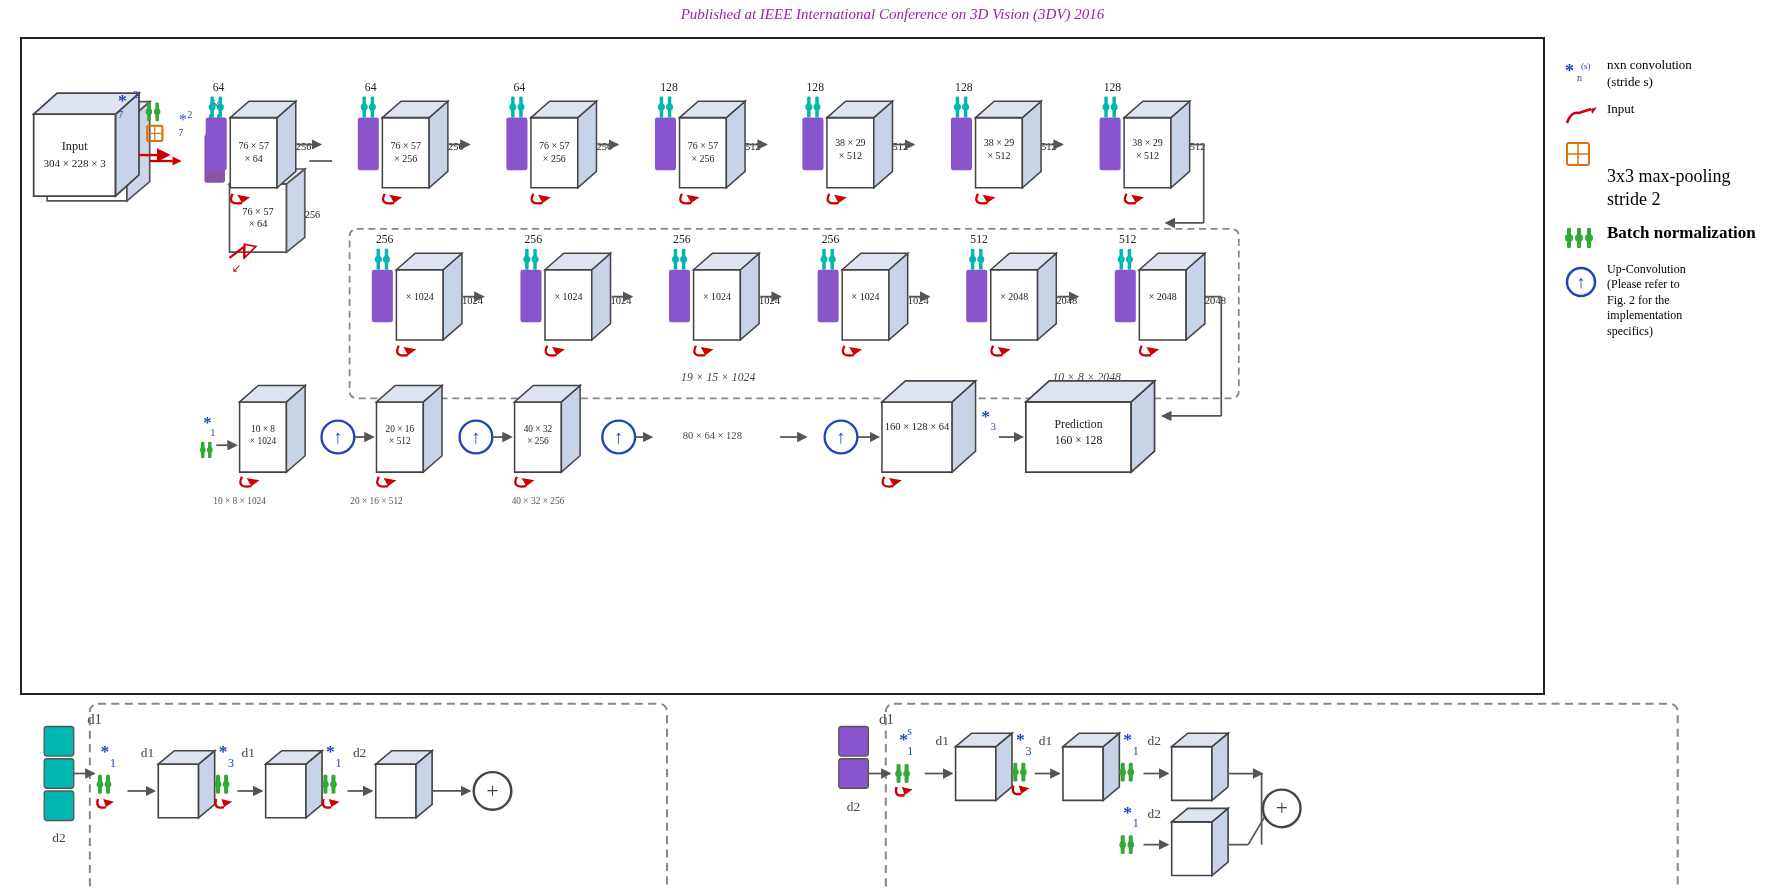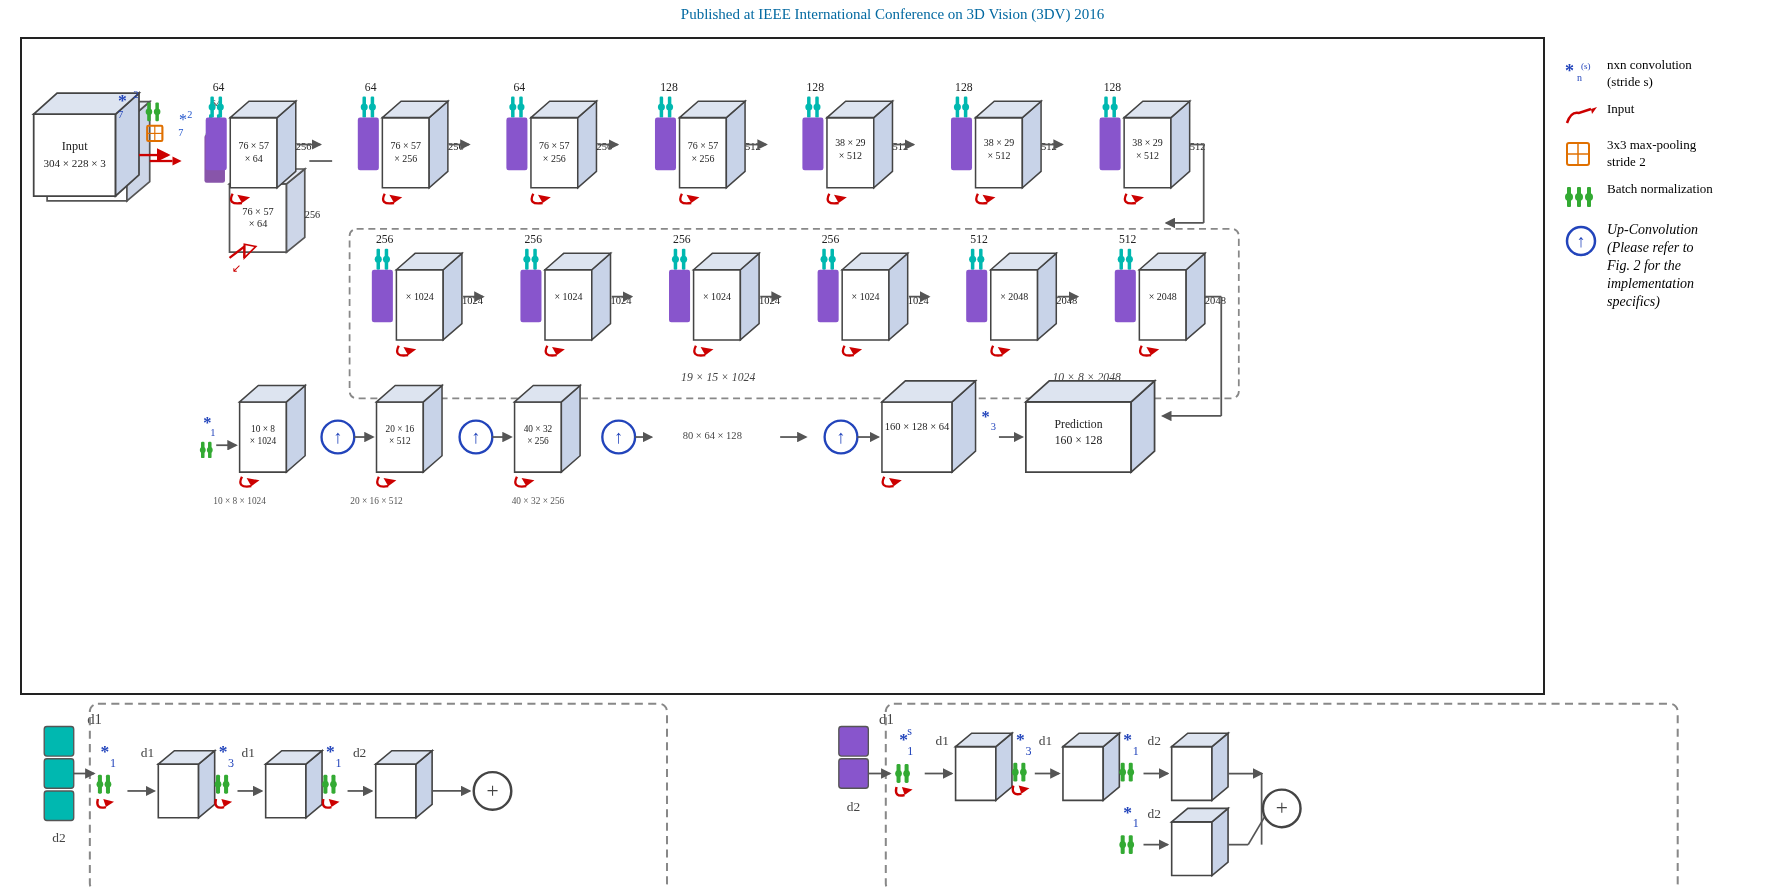--- a/index.html
+++ b/index.html
@@ -13,22 +13,23 @@
 
     .page-container {
       width: 1785px;
       background: #fff;
       padding: 0;
     }
 
     .header-bar {
       text-align: center;
       padding: 6px 0 4px 0;
-      color: #0369a1;
+      color: #a21caf;
       font-size: 15px;
+      font-style: italic;
       border-bottom: none;
     }
 
     .diagram-area {
       display: flex;
       flex-direction: row;
       width: 100%;
       padding: 10px 20px 0 20px;
       position: relative;
     }
@@ -524,45 +525,45 @@
       </div>
 
       <div class="legend-item">
         <div class="legend-icon">
           <svg width="36" height="30" viewBox="0 0 36 30">
             <rect x="4" y="4" width="22" height="22" fill="none" stroke="#e07000" stroke-width="2" rx="2"></rect>
             <line x1="15" y1="4" x2="15" y2="26" stroke="#e07000" stroke-width="1.5"></line>
             <line x1="4" y1="15" x2="26" y2="15" stroke="#e07000" stroke-width="1.5"></line>
           </svg>
         </div>
-        <div style="font-size:13px;">3x3 max-pooling<br>stride 2</div>
+        <div style="font-size:18px;margin-top:28px;">3x3 max-pooling<br>stride 2</div>
       </div>
 
       <div class="legend-item">
         <div class="legend-icon">
           <svg width="36" height="28" viewBox="0 0 36 28">
             <rect x="4" y="4" width="4" height="20" fill="#3a3" rx="1"></rect>
             <circle cx="6" cy="14" r="4" fill="#3a3"></circle>
             <rect x="14" y="4" width="4" height="20" fill="#3a3" rx="1"></rect>
             <circle cx="16" cy="14" r="4" fill="#3a3"></circle>
             <rect x="24" y="4" width="4" height="20" fill="#3a3" rx="1"></rect>
             <circle cx="26" cy="14" r="4" fill="#3a3"></circle>
           </svg>
         </div>
-        <div style="font-size:13px;">Batch normalization</div>
+        <div style="font-size:17px;font-weight:bold;">Batch normalization</div>
       </div>
 
       <div class="legend-item">
         <div class="legend-icon">
           <svg width="36" height="36" viewBox="0 0 36 36">
             <circle cx="18" cy="18" r="14" fill="white" stroke="#2244bb" stroke-width="2.5"></circle>
             <text x="18" y="24" text-anchor="middle" font-size="18" fill="#2244bb">↑</text>
           </svg>
         </div>
-        <div style="font-size:14px;font-style:italic;">
+        <div style="font-size:12px;">
           Up-Convolution<br>(Please refer to<br>Fig. 2 for the<br>implementation<br>specifics)
         </div>
       </div>
     </div>
   </div>
 
   <div style="padding: 0 20px;">
     <svg viewBox="0 0 1300 175" width="100%" style="display:block; margin-top:2px;">
 
       <text x="50" y="20" font-size="11" fill="#444">d1</text>

